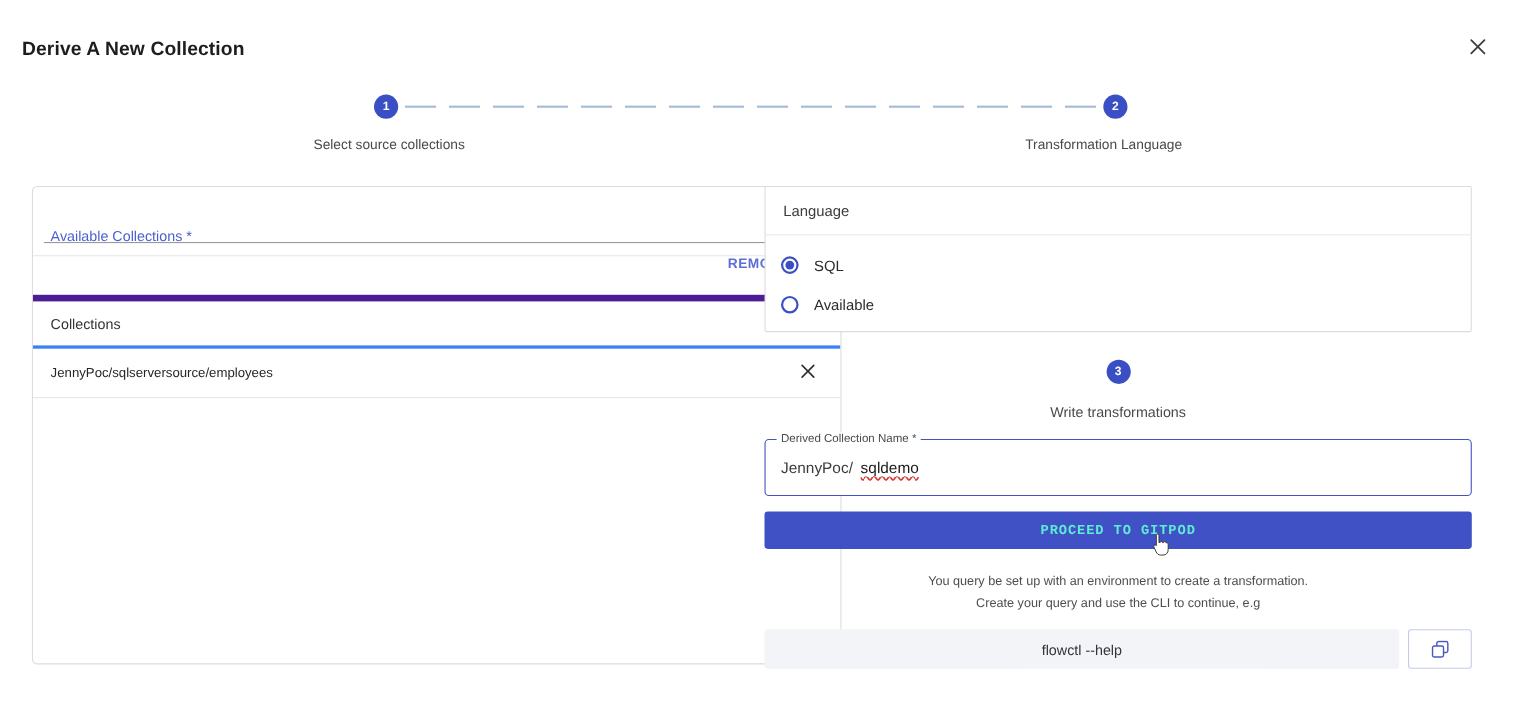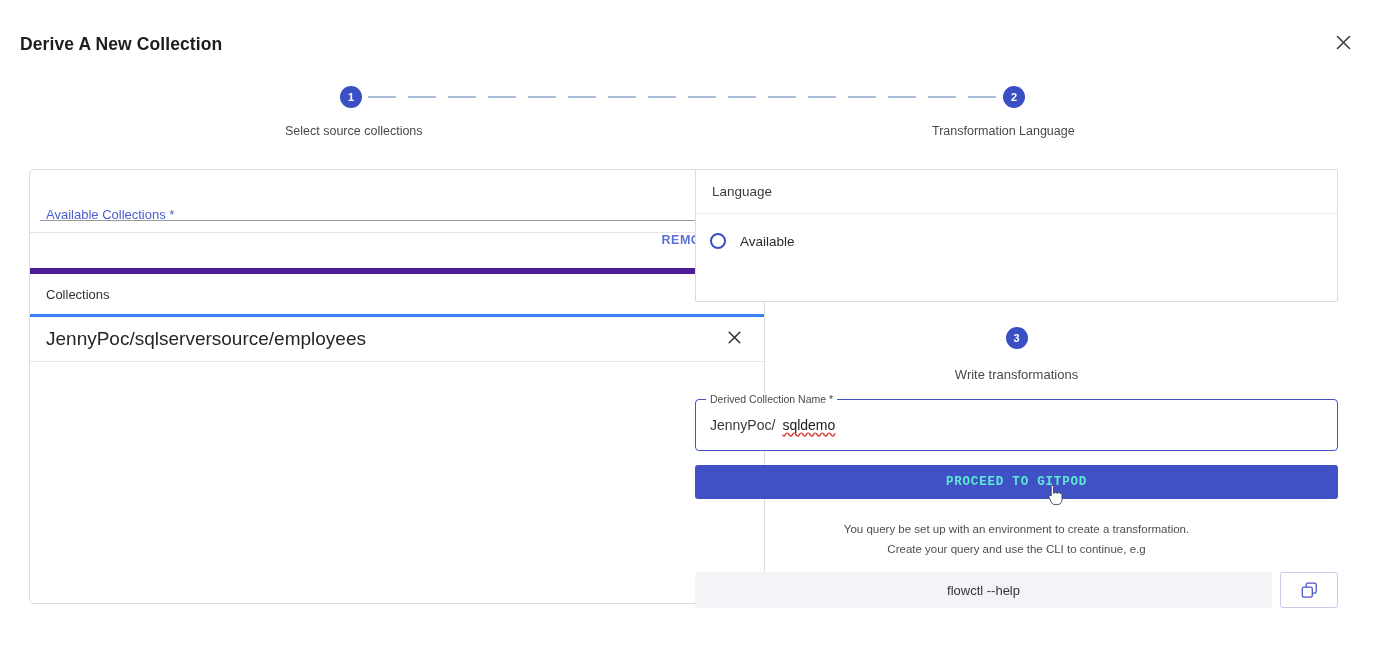--- a/index.html
+++ b/index.html
@@ -160,21 +160,21 @@
   }
   .collection-row {
     height: 45px;
     display: flex;
     align-items: center;
     justify-content: space-between;
     padding: 0 20px 0 16px;
     border-bottom: 1px solid #e6e6e6;
   }
   .collection-name {
-    font-size: 19px;
+    font-size: 12px;
     color: #262626;
   }
   .collection-remove {
     width: 20px;
     height: 20px;
     display: flex;
     align-items: center;
     justify-content: center;
     cursor: pointer;
     color: #2f2f2f;
@@ -397,20 +397,26 @@
   </div>
 
 </div>
 
 <div class="right-col">
 
   <div class="language-card">
     <div class="language-card-header">Language</div>
     <div class="radio-list">
       <label class="radio-item">
+        <span class="radio-mark">
+            <span class="dot"></span>
+          </span>
+        <span class="radio-text">SQL</span>
+      </label>
+      <label class="radio-item">
         <span class="radio-mark"></span>
         <span class="radio-text">Available</span>
       </label>
     </div>
   </div>
 
   <div class="step3-circle-wrap">
     <div class="step-circle">
       <span>3</span>
     </div>

